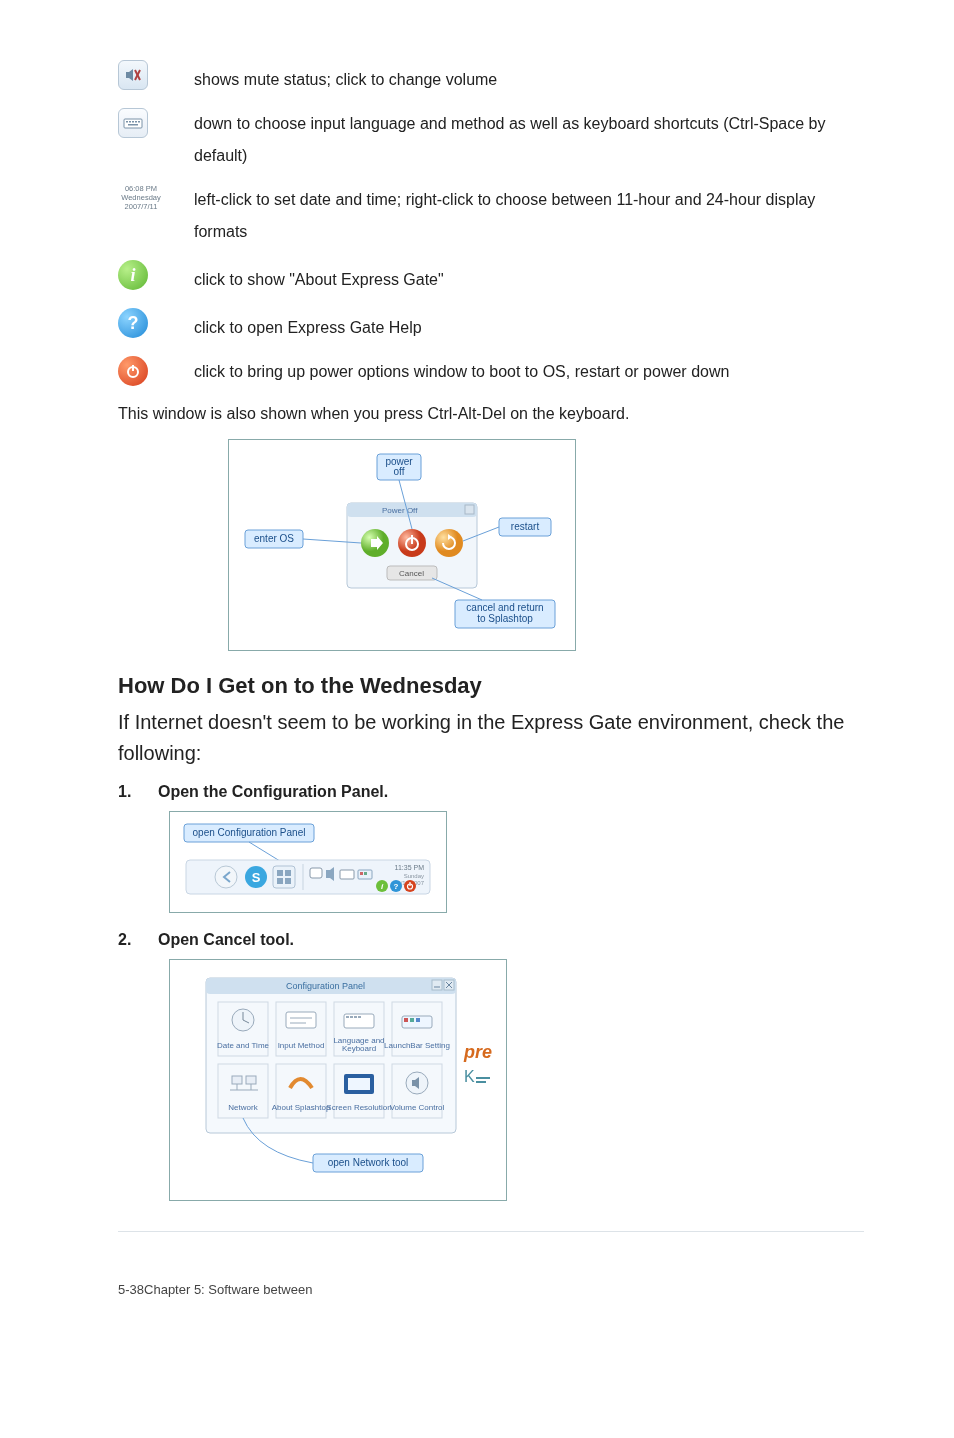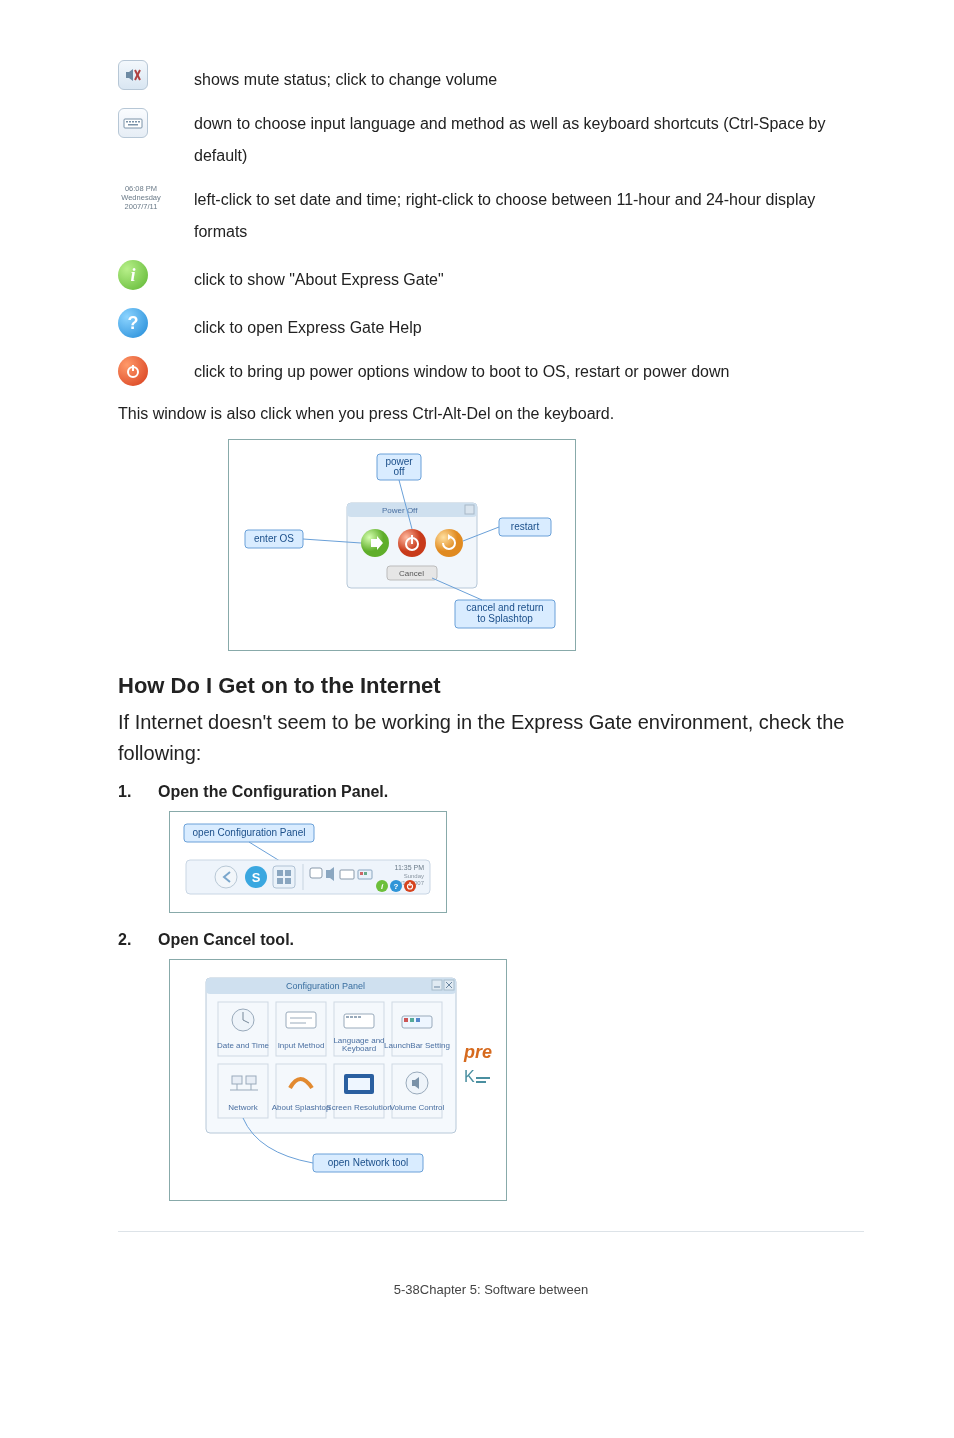--- a/index.html
+++ b/index.html
@@ -11,21 +11,21 @@
   .desc { flex:1; padding-left: 28px; font-size:16px; line-height:2.0; }
   .desc-single { padding-top:4px; }
   .intro-line { font-size:16px; line-height:1.8; margin-top:4px; margin-bottom:10px; }
   .figure { margin: 8px 0 18px 110px; }
   .fig-border { border:1px solid #8aa; padding:8px; display:inline-block; background:#fff; }
   .heading { font-size:22px; font-weight:bold; margin: 22px 0 8px 0; }
   .para { font-size:20px; line-height:1.55; margin-bottom:14px; }
   .step { display:flex; font-size:16px; font-weight:bold; margin: 6px 0 10px 0; }
   .step-num { width:40px; flex:0 0 40px; }
   .step-fig { margin: 4px 0 18px 51px; }
-  .footer { display:flex; justify-content:center; font-size:13px; color:#444; padding: 10px 90px 30px 118px; border-top: 0; }
+  .footer { display:flex; justify-content:flex-start; font-size:13px; color:#444; padding: 10px 90px 30px 118px; border-top: 0; }
   .callout { fill:#d9ecff; stroke:#6aa0d8; stroke-width:1; }
   .callout-text { font-family: Arial; font-size:10px; fill:#1b4f8a; }
   .callout-line { stroke:#6aa0d8; stroke-width:1; fill:none; }
   .toolbar-bg { fill:#eef4fb; stroke:#c9d6e4; }
   .tiny-icon { stroke:#8899aa; fill:#fff; }
   .green-btn { fill:url(#gGreen); }
   .red-btn { fill:url(#gRed); }
   .orange-btn { fill:url(#gOrange); }
   .grey-btn { fill:#e6e6e6; stroke:#bbb; }
   .panel-label { font-family: Arial; font-size:8px; fill:#4a6fa1; }
@@ -102,21 +102,21 @@
       <div class="icon-box" style="background:radial-gradient(circle at 30% 30%, #ff9a6a, #d63a1a);border-radius:50%;">
         <svg width="16" height="16" viewBox="0 0 16 16">
             <circle cx="8" cy="9" r="5" fill="none" stroke="#fff" stroke-width="2"></circle>
             <line x1="8" y1="2" x2="8" y2="8" stroke="#fff" stroke-width="2"></line>
           </svg>
       </div>
     </div>
     <div class="desc">click to bring up power options window to boot to OS, restart or power down</div>
   </div>
 
-  <div class="intro-line">This window is also click when you press Ctrl-Alt-Del on the keyboard.</div>
+  <div class="intro-line">This window is also shown when you press Ctrl-Alt-Del on the keyboard.</div>
 
   <div class="figure">
     <div class="fig-border">
       <svg width="330" height="190" viewBox="0 0 330 190">
         <defs>
           <radialGradient id="gGreen" cx="30%" cy="30%">
               <stop offset="0%" stop-color="#d6ffb0"></stop>
               <stop offset="100%" stop-color="#5fae2a"></stop>
             </radialGradient>
           <radialGradient id="gRed" cx="30%" cy="30%">
@@ -171,21 +171,21 @@
         </g>
         <g>
           <rect x="218" y="152" width="100" height="28" rx="3" class="callout"></rect>
           <text x="268" y="163" text-anchor="middle" class="callout-text"><tspan x="268" dy="0">cancel and return</tspan><tspan x="268" dy="11">to Splashtop</tspan></text>
           <path class="callout-line" d="M245 152 L195 130"></path>
         </g>
       </svg>
     </div>
   </div>
 
-  <div class="heading">How Do I Get on to the Internet</div>
+  <div class="heading">How Do I Get on to the Wednesday</div>
   <div class="para">If Internet doesn't seem to be working in the Express Gate environment, check the following:</div>
 
   <div class="step">
     <div class="step-num">1.</div>
     <div>Open the Configuration Panel.</div>
   </div>
   <div class="step-fig">
     <div class="fig-border">
       <svg width="260" height="80" viewBox="0 0 260 80">
 

